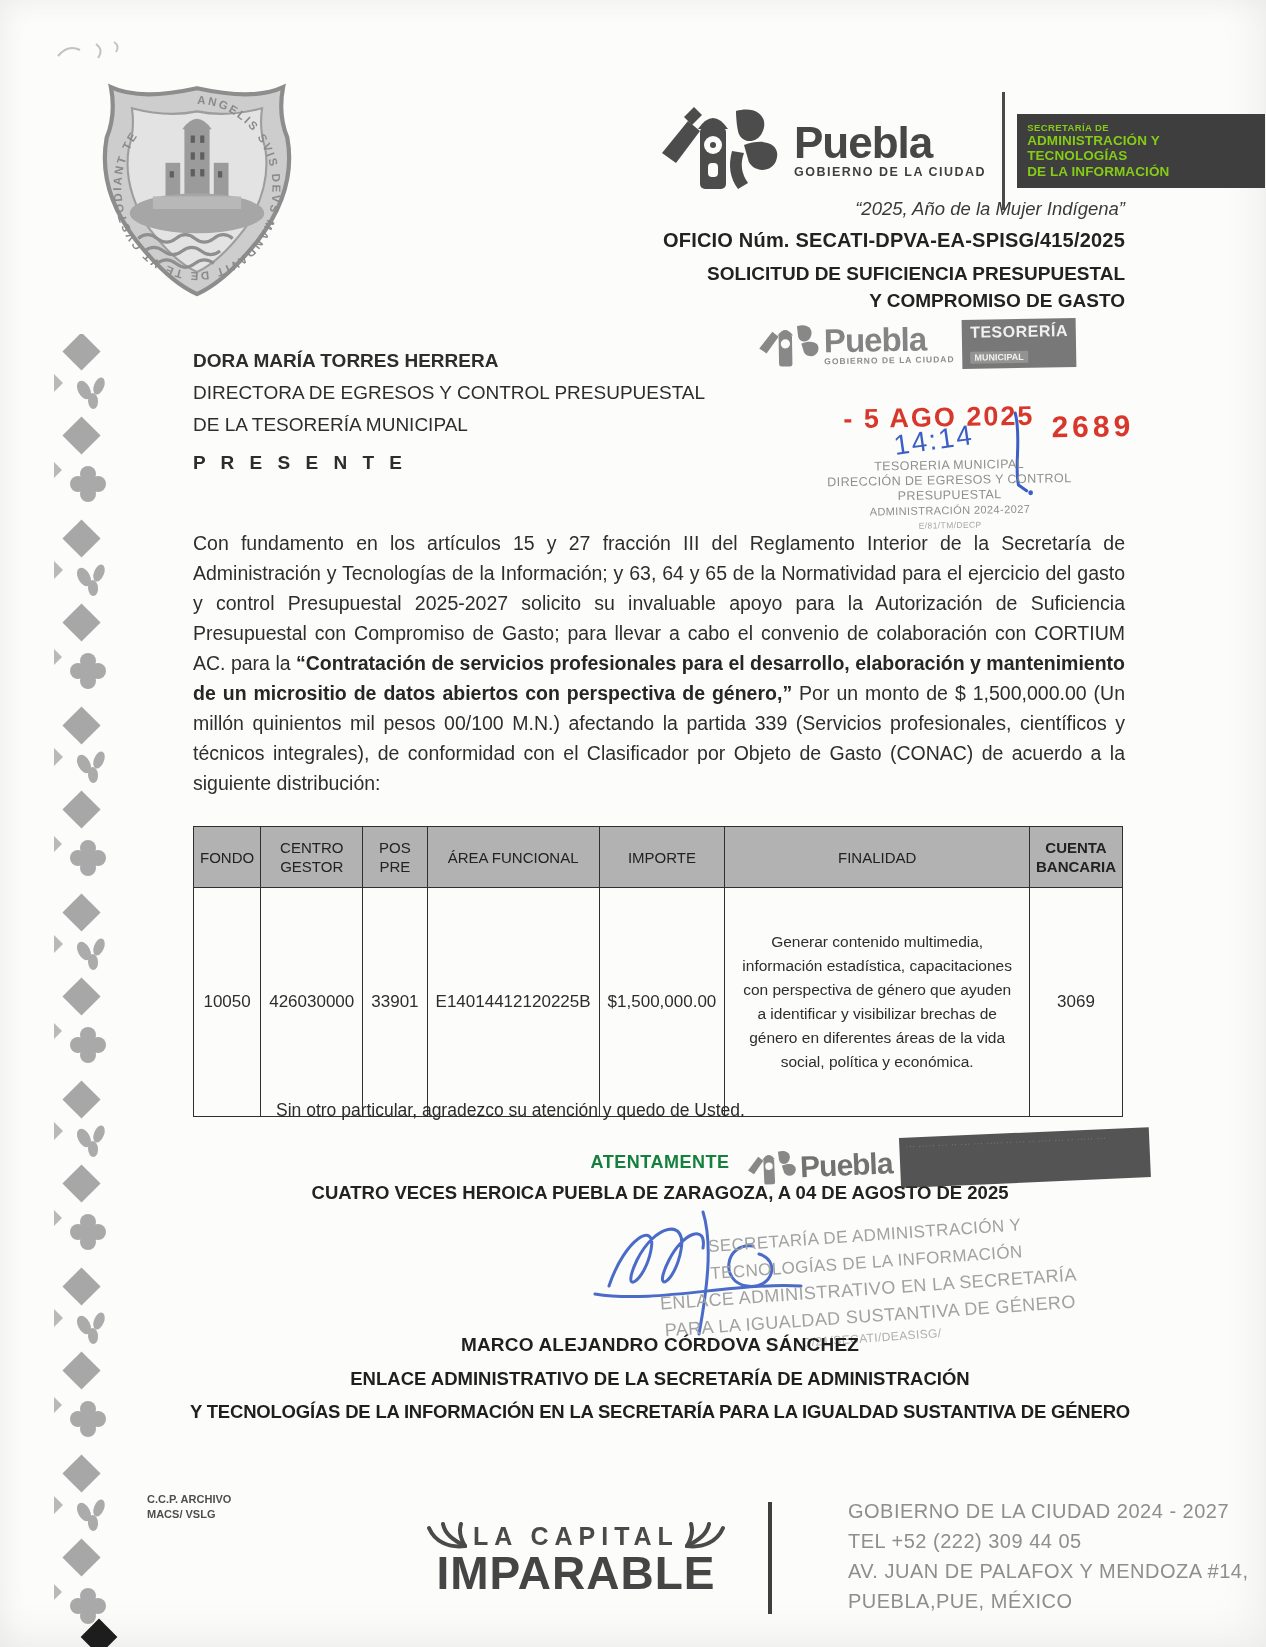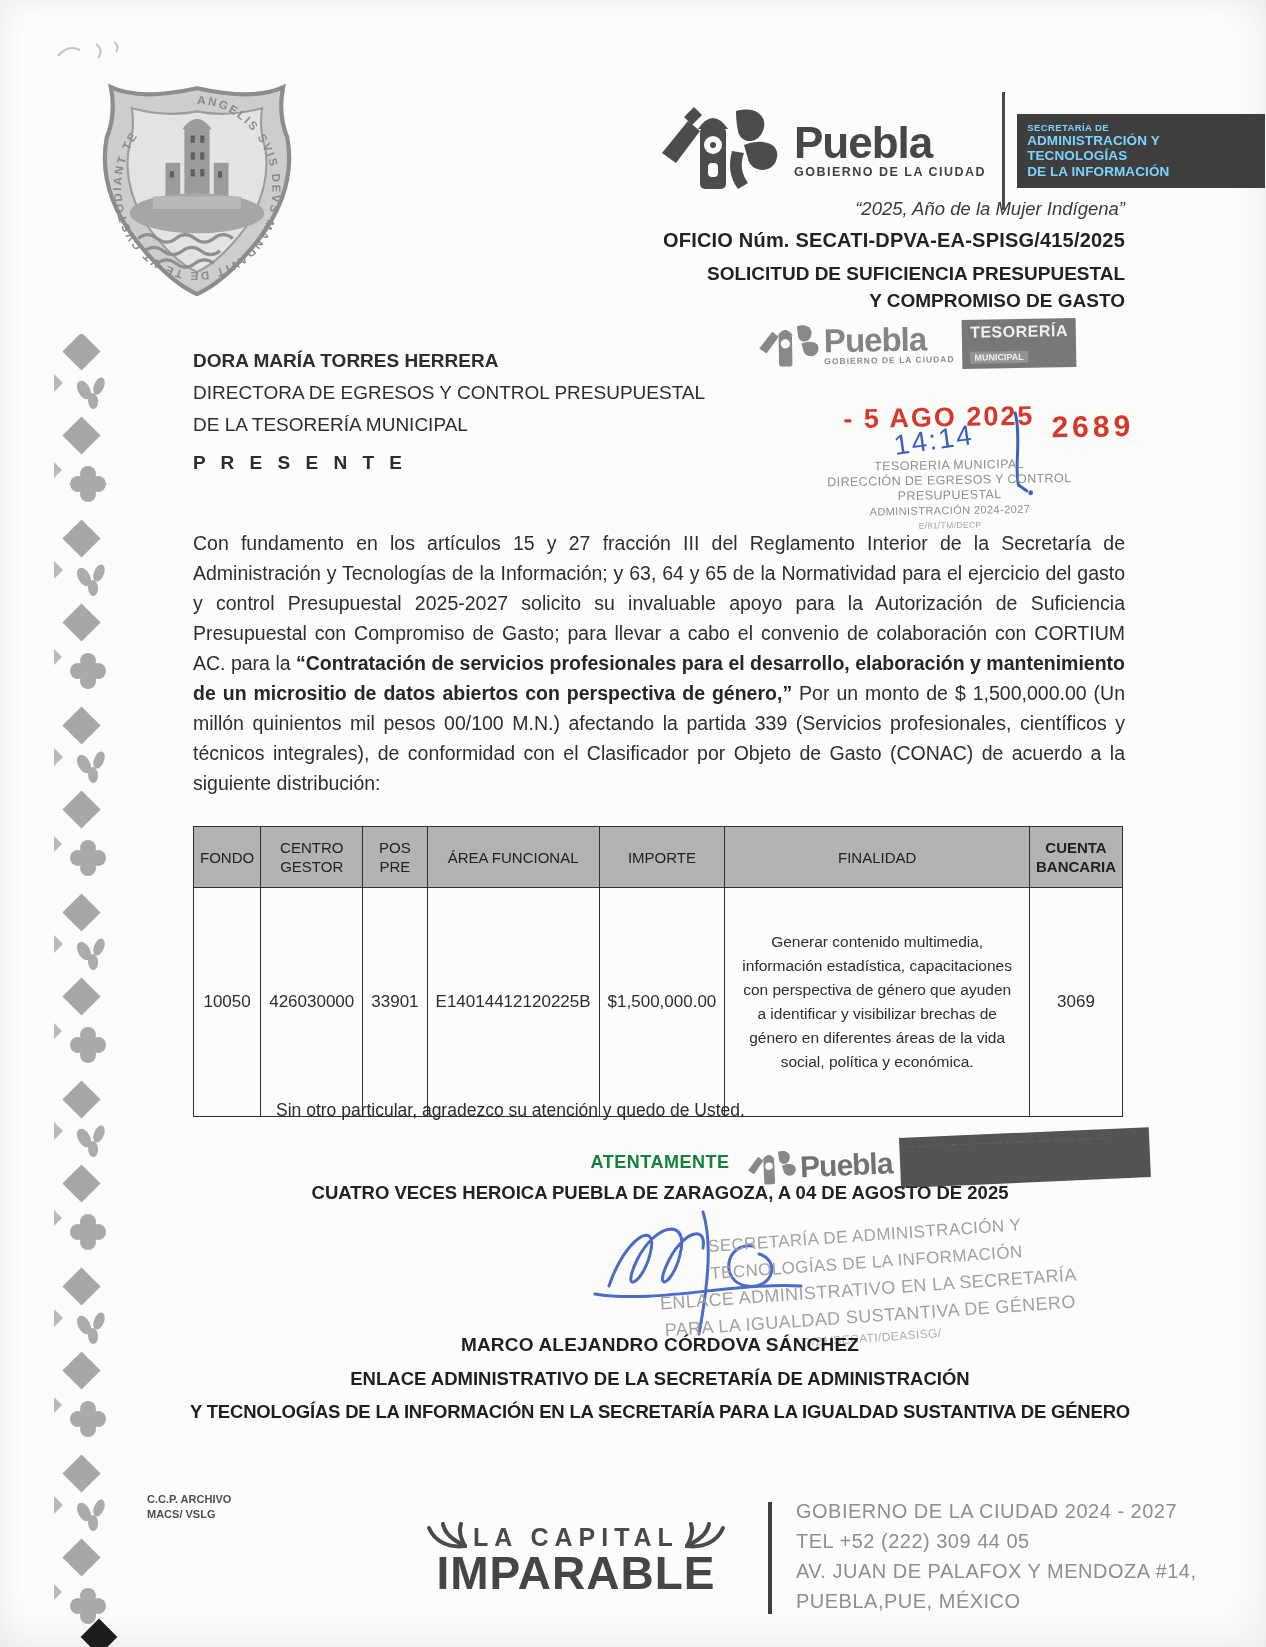--- a/index.html
+++ b/index.html
@@ -11,21 +11,21 @@
   }
   .abs{position:absolute;}
   
   .crest{left:92px;top:72px;}
   .brand-top{left:648px;top:92px;display:flex;align-items:center;}
   .brand-icons{width:140px;height:100px;}
   .brand-word{margin-left:6px;}
   .brand-city{font-size:44px;font-weight:bold;letter-spacing:-1px;color:#474747;line-height:40px;}
   .brand-tag{font-size:12.5px;font-weight:bold;letter-spacing:1.5px;color:#3f3f3f;margin-top:2px;}
   .brand-sep{width:3px;height:118px;background:#4a4a4a;margin:0 12px 0 16px;}
-  .sec-box{background:#3e3e3e;color:#7dd3fc;width:228px;padding:8px 10px 9px 10px;}
+  .sec-box{background:#3e3e3e;color:#84cc16;width:228px;padding:8px 10px 9px 10px;}
   .sec-box .l1{font-size:9.5px;font-weight:bold;letter-spacing:.4px;}
   .sec-box .l2,.sec-box .l3{font-size:13.5px;font-weight:bold;letter-spacing:.1px;line-height:15.5px;}
   .head-right{right:141px;top:198px;text-align:right;}
   .motto{font-style:italic;font-size:18.5px;color:#3a3a3a;margin-bottom:9px;}
   .oficio{font-size:20px;font-weight:bold;letter-spacing:.2px;margin-bottom:8px;color:#222;}
   .subject{font-size:19px;font-weight:bold;line-height:27px;color:#222;}
   
   .addressee{left:193px;top:345px;font-size:19px;line-height:32px;}
   .addr-name{font-weight:bold;}
   .presente{font-weight:bold;letter-spacing:5px;margin-top:6px;}
@@ -72,25 +72,25 @@
   .as-city{font-size:30px;font-weight:bold;letter-spacing:-1px;color:#5f5f5f;}
   .as-box{background:#3d3d3d;margin-left:8px;width:238px;height:42px;color:#8a8a8a;font-size:7px;line-height:9px;padding:4px 6px;overflow:hidden;letter-spacing:1px;}
   .sig-stamp{left:648px;top:1222px;width:440px;text-align:center;transform:rotate(-4deg);color:#a2a2a2;line-height:27px;letter-spacing:.4px;}
   .sig-stamp .s12{font-size:17px;}
   .sig-stamp .s34{font-size:18px;}
   .sig-stamp .s5{font-size:12px;line-height:16px;opacity:.85;}
   .signature{left:585px;top:1198px;}
   
   .ccp{left:147px;top:1492px;font-size:11px;font-weight:bold;color:#4e4e4e;line-height:15px;}
   .cap-logo{left:418px;top:1522px;width:316px;text-align:center;color:#4a4a4a;}
-  .cap-row{display:flex;align-items:center;justify-content:center;gap:6px;}
+  .cap-row{display:flex;align-items:flex-start;justify-content:center;gap:6px;}
   .cap-l1{font-size:25px;font-weight:bold;letter-spacing:6px;}
   .cap-l2{font-size:46px;font-weight:bold;letter-spacing:1px;margin-top:-6px;color:#454545;}
   .foot-sep{left:768px;top:1502px;width:4px;height:112px;background:#3e3e3e;}
-  .foot-addr{left:796px;top:1496px;font-size:20px;line-height:30px;color:#8e8e8e;letter-spacing:.5px;}
+  .foot-addr{left:848px;top:1496px;font-size:20px;line-height:30px;color:#8e8e8e;letter-spacing:.5px;}
   
   .penmark{left:52px;top:34px;opacity:.5;}
   .corner-mark{left:86px;top:1624px;width:26px;height:26px;background:#1d1d1d;transform:rotate(45deg);}
 </style>
 </head>
 <body>
 
 <div class="page">
 
   <svg class="abs penmark" width="90" height="34">

